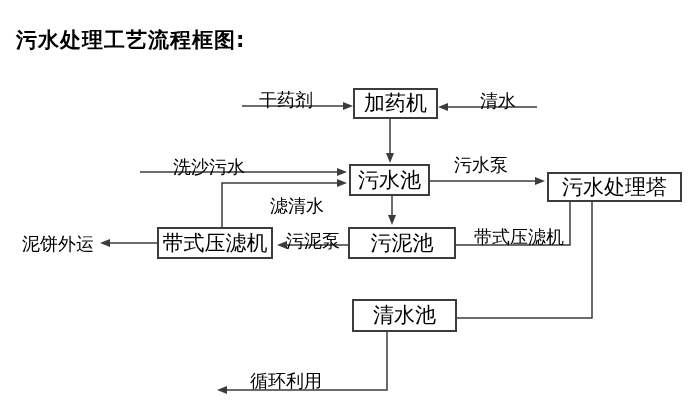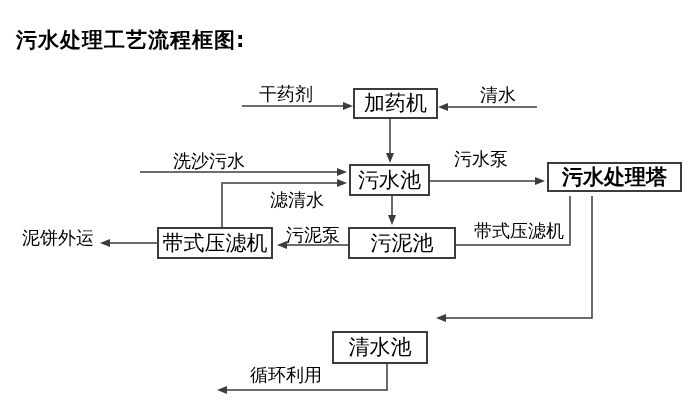--- a/index.html
+++ b/index.html
@@ -39,31 +39,32 @@
     align-items: center;
     justify-content: center;
     font-size: 21px;
     line-height: 1;
     color: var(--text);
     white-space: nowrap;
     z-index: 2;
   }
   .node-dosing-machine   { left: 353px; top:  88px; width:  85px; height: 31px; justify-content: center; }
   .node-sewage-pool      { left: 349px; top: 164px; width:  81px; height: 32px; }
-  .node-treatment-tower  { left: 547px; top: 162px; width: 135px; height: 30px; font-weight: bold; }
+  .node-treatment-tower  { left: 547px; top: 172px; width: 135px; height: 30px; }
   .node-sludge-pool      { left: 348px; top: 227px; width:  108px; height: 32px; }
   .node-belt-filter-press{ left: 157px; top: 227px; width: 116px; height: 32px; }
-  .node-clean-water-pool { left: 332px; top: 299px; width:  96px; height: 33px; margin-top: 32px; }
+  .node-clean-water-pool { left: 352px; top: 299px; width:  105px; height: 33px; }
   .flow-label {
     position: absolute;
     font-size: 18px;
     line-height: 1;
     color: var(--text);
     white-space: nowrap;
     z-index: 2;
+    margin-top: 6px;
   }
   .label-dry-agent     { left: 259px; top:  85px; }
   .label-clean-water   { left: 480px; top:  86px; }
   .label-sand-washing  { left: 173px; top: 152px; }
   .label-sewage-pump   { left: 454px; top: 150px; }
   .label-filtered-water{ left: 270px; top: 191px; }
   .label-sludge-pump   { left: 286px; top: 226px; }
   .label-bottom-sewage { left: 474px; top: 222px; }
   .label-mud-cake      { left:  22px; top: 229px; }
   .label-recycling     { left: 250px; top: 366px; }

